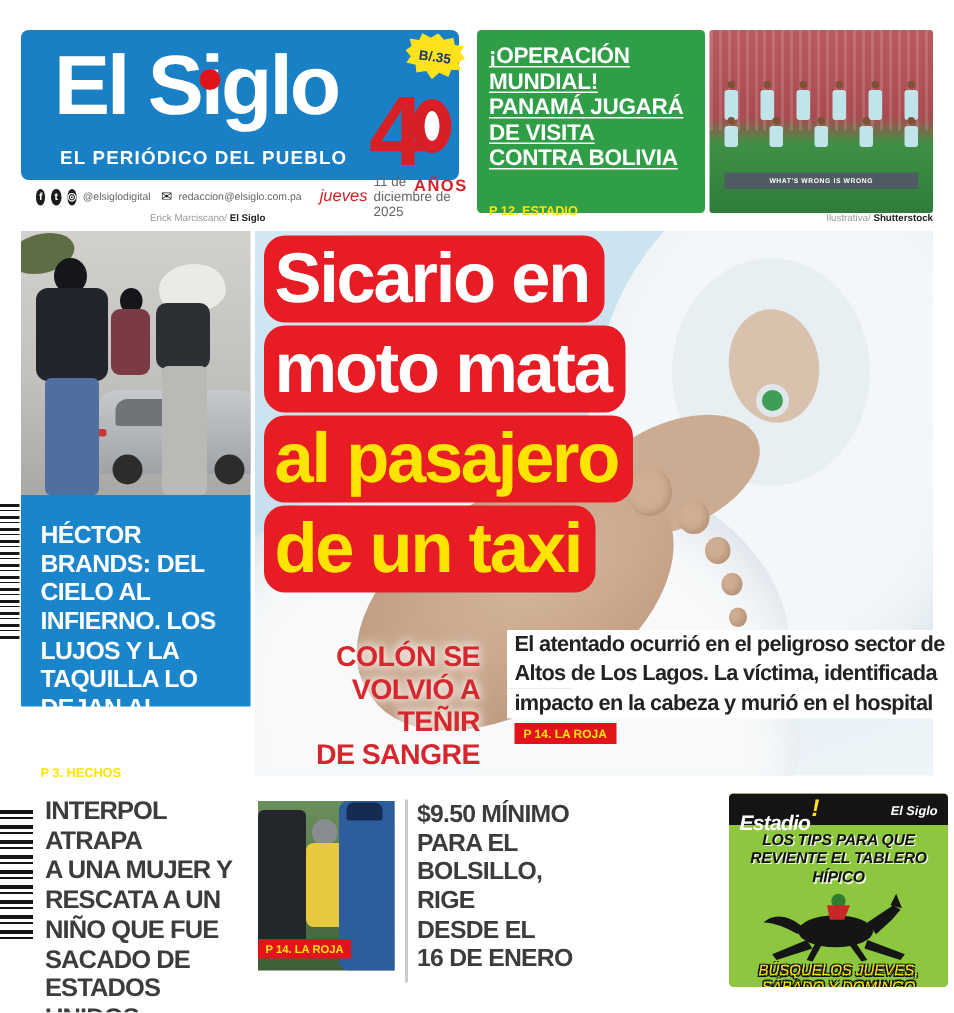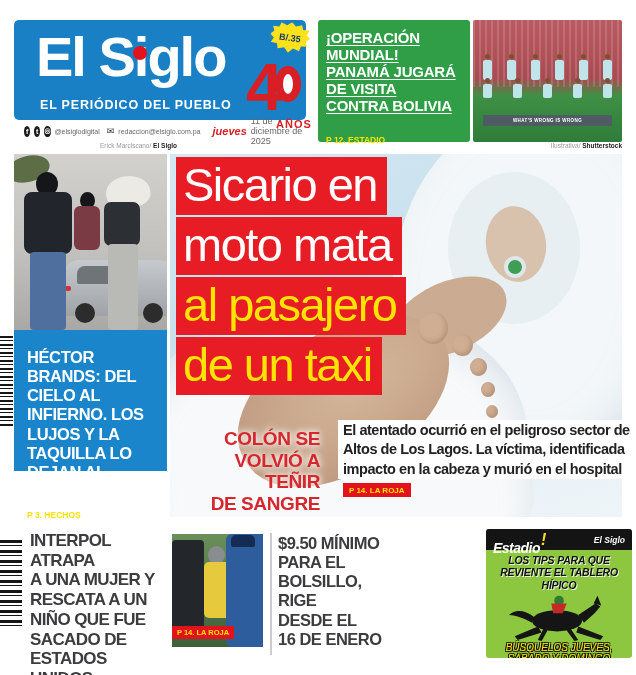--- a/index.html
+++ b/index.html
@@ -18,21 +18,21 @@
   .price-badge { position:absolute; left:256px; top:2px; width:40px; height:31px;
       background:#ffe11c; display:flex; align-items:center; justify-content:center;
       font-size:9px; font-weight:800; color:#143a66; transform:rotate(8deg);
       clip-path:polygon(50% 0%,61% 12%,76% 5%,80% 20%,96% 20%,91% 35%,100% 46%,90% 57%,96% 72%,80% 74%,77% 90%,61% 84%,50% 100%,39% 84%,23% 90%,20% 74%,4% 72%,10% 57%,0% 46%,9% 35%,4% 20%,20% 20%,24% 5%,39% 12%); }
   .infobar { position:absolute; left:14px; top:120px; width:292px; height:22px;
              background:#fff; display:flex; align-items:center; padding-left:10px; gap:4px; }
   .sic { width:11px; height:11px; border-radius:50%; background:#1c1c1c; color:#fff;
          font-size:7px; font-weight:700; display:flex; align-items:center; justify-content:center; }
   .handle { font-size:7px; color:#666; }
   .mailic { font-size:9px; color:#1c1c1c; margin-left:3px; }
-  .day { font-size:11px; font-weight:700; font-style:italic; color:#d81f26; margin-left:8px; }
+  .day { font-size:11px; font-weight:400; font-style:italic; color:#d81f26; margin-left:8px; }
   .datetx { font-size:9px; color:#666; }
   .anniv { position:absolute; left:246px; top:54px; width:72px; height:80px; }
   .n4 { position:absolute; left:0; top:0; font-size:66px; font-weight:900; color:#d81f26; line-height:1; }
   .ring0 { position:absolute; left:29px; top:12px; width:26px; height:36px;
            border:8px solid #d81f26; border-radius:50%; background:#fff; }
   .anos { position:absolute; left:30px; top:64px; font-size:11px; font-weight:900;
           color:#d81f26; letter-spacing:1px; }
 
   
   .g-box { position:absolute; left:318px; top:20px; width:152px; height:122px;
@@ -119,22 +119,22 @@
       border-radius:48% 52% 50% 50%; transform:rotate(-33deg); }
   .toe { position:absolute; border-radius:50%; background:#cfae93; box-shadow:inset -2px -2px 4px rgba(130,95,70,.35); }
   .toe1 { left:248px; top:158px; width:30px; height:32px; }
   .toe2 { left:282px; top:180px; width:21px; height:22px; }
   .toe3 { left:300px; top:204px; width:17px; height:18px; }
   .toe4 { left:311px; top:228px; width:14px; height:15px; }
   .toe5 { left:316px; top:251px; width:12px; height:13px; }
 
   
   .headline { position:absolute; left:176px; top:157px; }
-  .hl-line { display:table; background:#e81c24; font-weight:400; font-size:47px;
-      line-height:54px; padding:1px 10px 3px 7px; letter-spacing:-1.5px; margin-bottom:2px; }
+  .hl-line { display:table; background:#e81c24; font-weight:700; font-size:47px;
+      line-height:54px; padding:1px 10px 3px 7px; letter-spacing:-1.5px; margin-bottom:2px;border-radius:14px; }
   .hl-white { color:#fff; } .hl-yellow { color:#ffe400; }
 
   .teaser { position:absolute; left:178px; top:428px; width:142px; text-align:right;
       color:#d6272e; font-weight:800; font-size:19px; line-height:1.14;
       white-space:pre-line; letter-spacing:-0.4px; text-shadow:0 0 6px #fff, 0 0 10px #fff; }
 
   .summary { position:absolute; left:326px; top:420px; width:302px;margin-left:12px; }
   .sum-line { display:table; background:#fff; color:#222; font-weight:700; font-size:14.5px;
       letter-spacing:-0.45px; padding:1.5px 5px 2px 5px; }
   .kick-badge { display:inline-block; background:#e3131b; color:#ffe400; font-weight:800;

